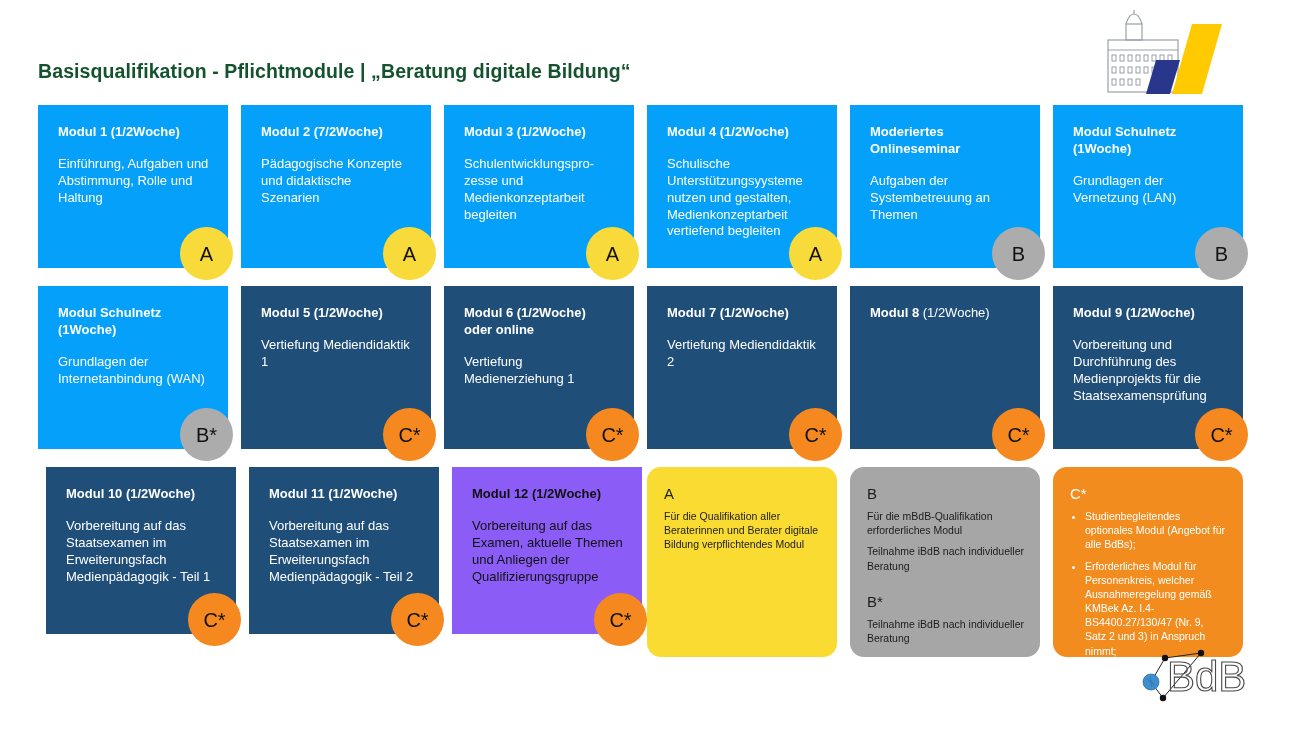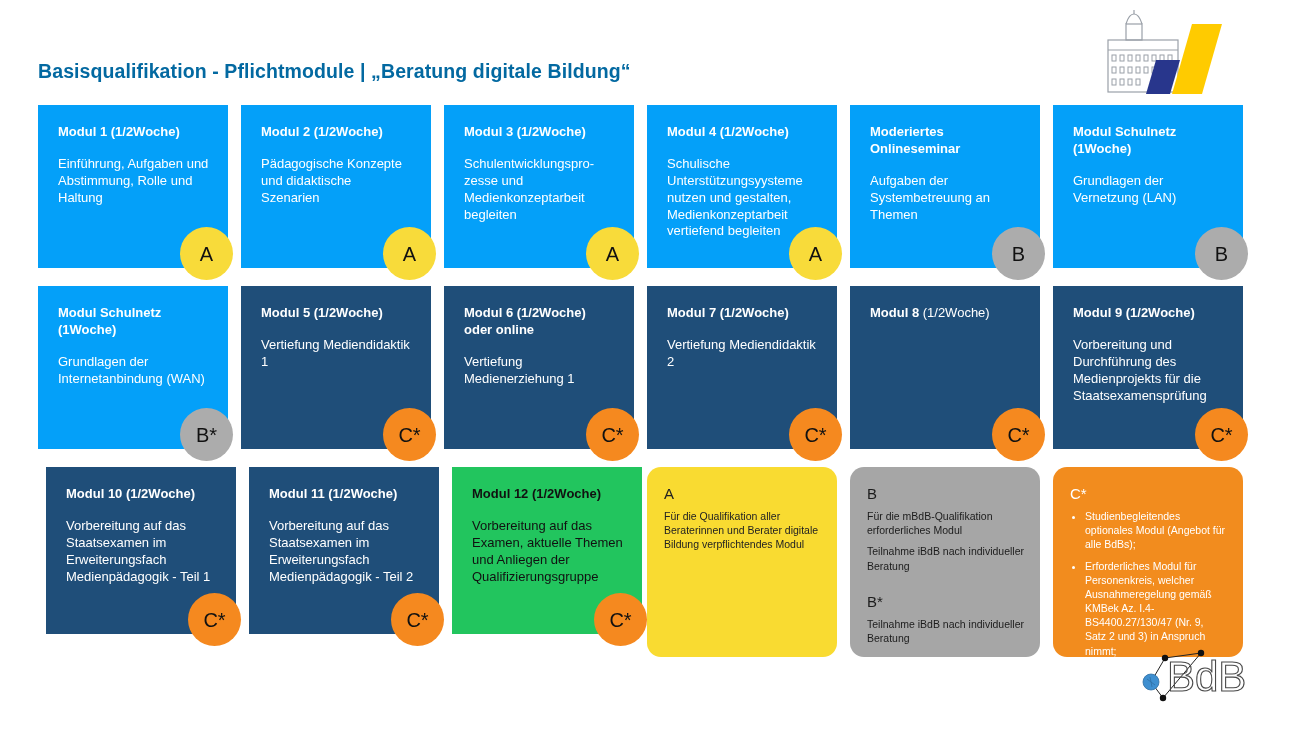--- a/index.html
+++ b/index.html
@@ -8,21 +8,21 @@
     position: relative;
     background: #ffffff;
     font-family: "Liberation Sans", sans-serif;
     overflow: hidden;
   }
   .page-title {
     position: absolute;
     left: 38px; top: 60px;
     font-size: 19.5px;
     font-weight: bold;
-    color: #0369a1;
+    color: #14532d;
     letter-spacing: 0.1px;
   }
   .grid {
     position: absolute;
     left: 38px; top: 105px;
     display: grid;
     grid-template-columns: repeat(6, 190px);
     grid-template-rows: 163px 163px 190px;
     column-gap: 13px;
     row-gap: 18px;
@@ -31,21 +31,21 @@
   .box {
     position: relative;
     width: 190px;
     height: 163px;
     padding: 19px 18px 14px 20px;
     font-size: 13px;
     line-height: 1.3;
   }
   .box.light { background: #04A0F9; color: #ffffff; }
   .box.dark  { background: #1F4E79; color: #ffffff; }
-  .box.beige { background: #22c55e; color: #111111; }
+  .box.beige { background: #8b5cf6; color: #111111; }
   .box.row3-module { height: 167px; margin-left: 8px; }
   .box-title { font-weight: bold; margin-bottom: 15px; }
   .box-title .tl { font-weight: normal; }
   .badge {
     position: absolute;
     right: -5px; bottom: -12px;
     width: 53px; height: 53px;
     border-radius: 50%;
     display: flex; align-items: center; justify-content: center;
     font-size: 20px;
@@ -120,21 +120,21 @@
 </div>
 
 <div class="grid">
 
   <div class="box light">
     <div class="box-title"><span class="tb">Modul 1 (1/2Woche)</span><span class="tl"></span></div>
     <div class="box-body">Einführung, Aufgaben und Abstimmung, Rolle und Haltung</div>
     <div class="badge yellow">A</div>
   </div>
   <div class="box light">
-    <div class="box-title"><span class="tb">Modul 2 (1/2Woche)</span><span class="tl"></span></div>
+    <div class="box-title"><span class="tb">Modul 2 (7/2Woche)</span><span class="tl"></span></div>
     <div class="box-body">Pädagogische Konzepte und didaktische Szenarien</div>
     <div class="badge yellow">A</div>
   </div>
   <div class="box light">
     <div class="box-title"><span class="tb">Modul 3 (1/2Woche)</span><span class="tl"></span></div>
     <div class="box-body">Schulentwicklungspro-zesse und Medienkonzeptarbeit begleiten</div>
     <div class="badge yellow">A</div>
   </div>
   <div class="box light">
     <div class="box-title"><span class="tb">Modul 4 (1/2Woche)</span><span class="tl"></span></div>

